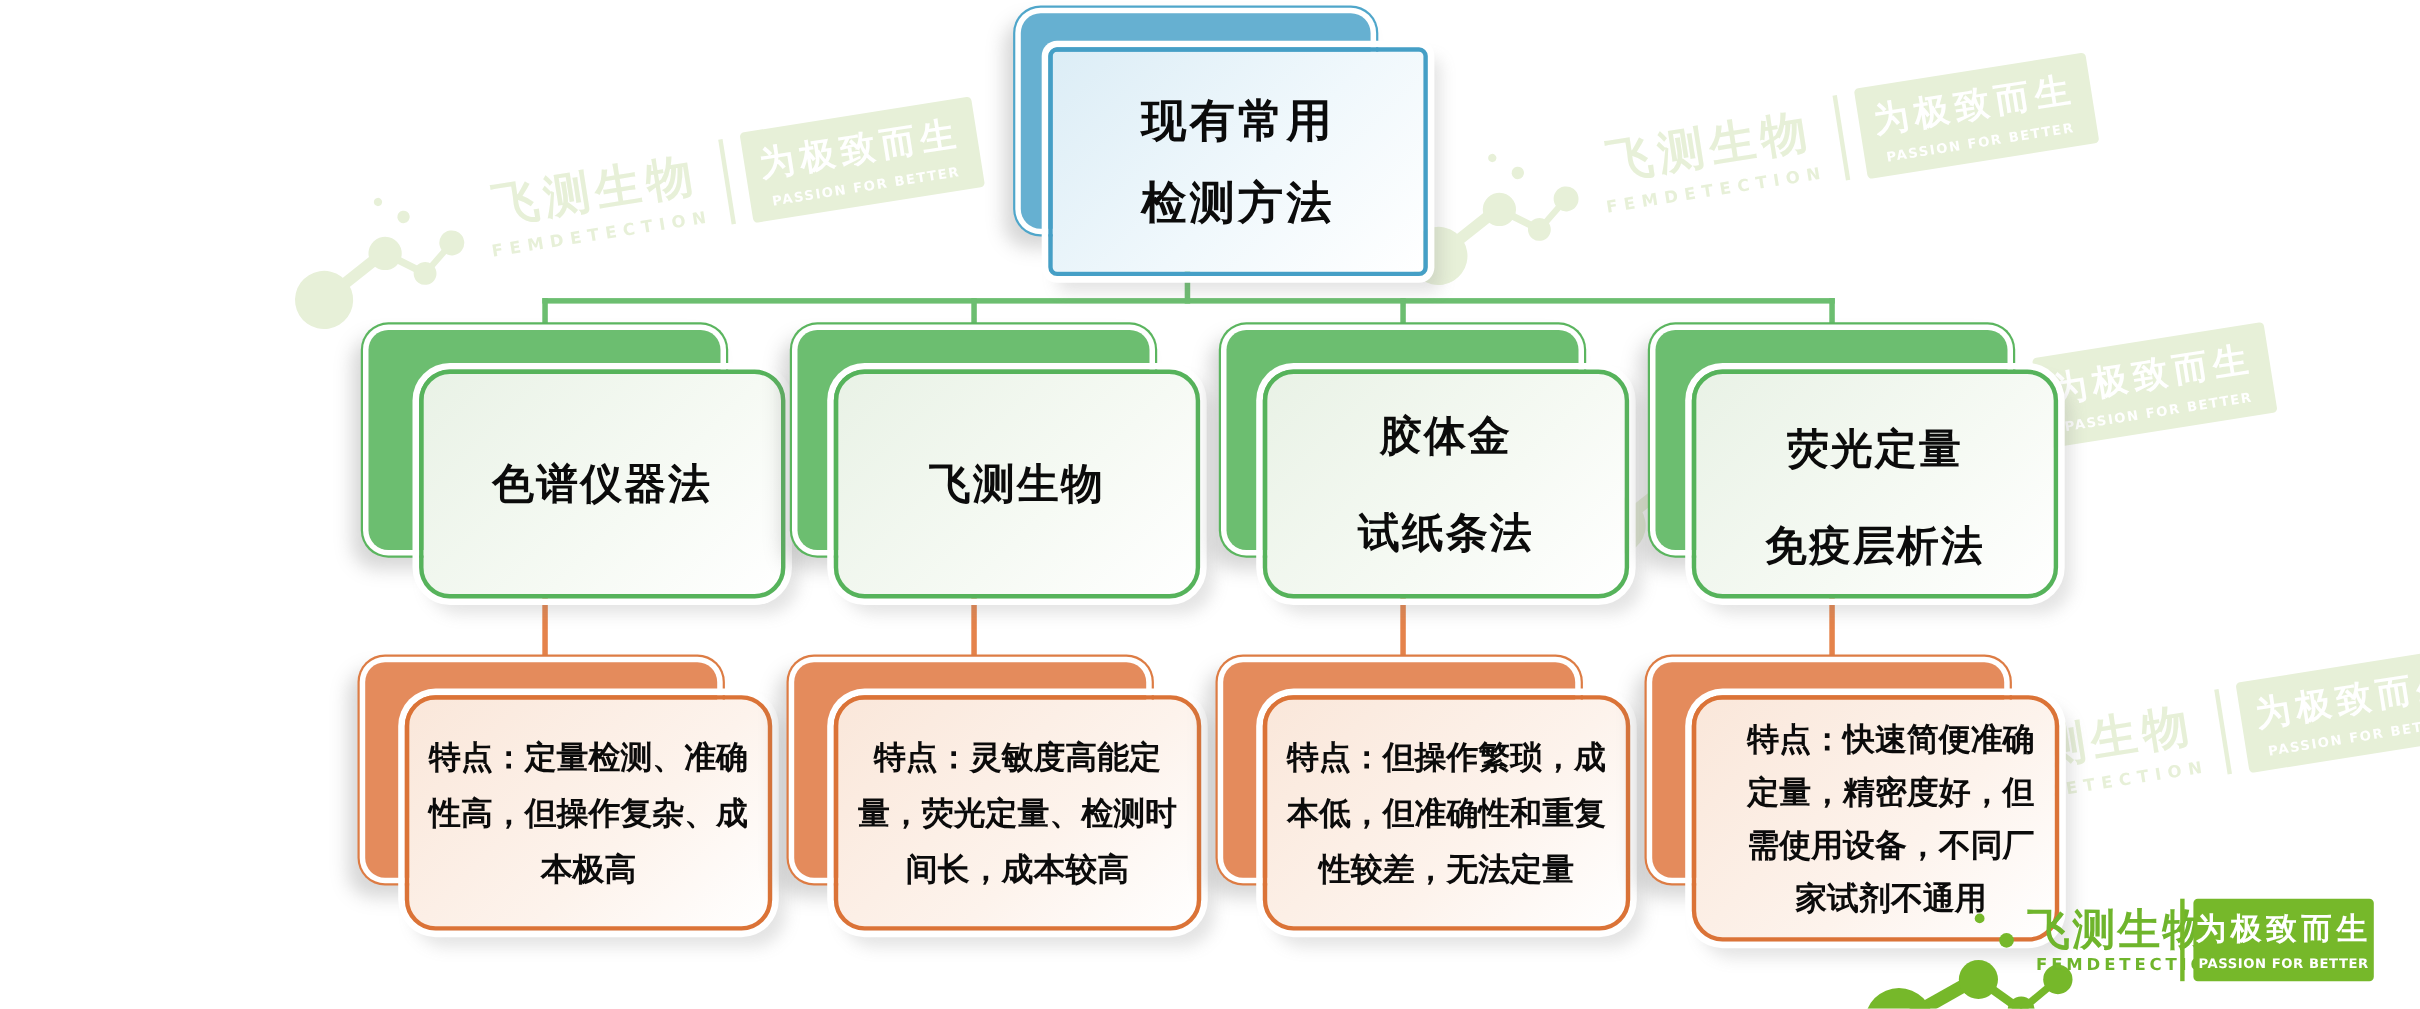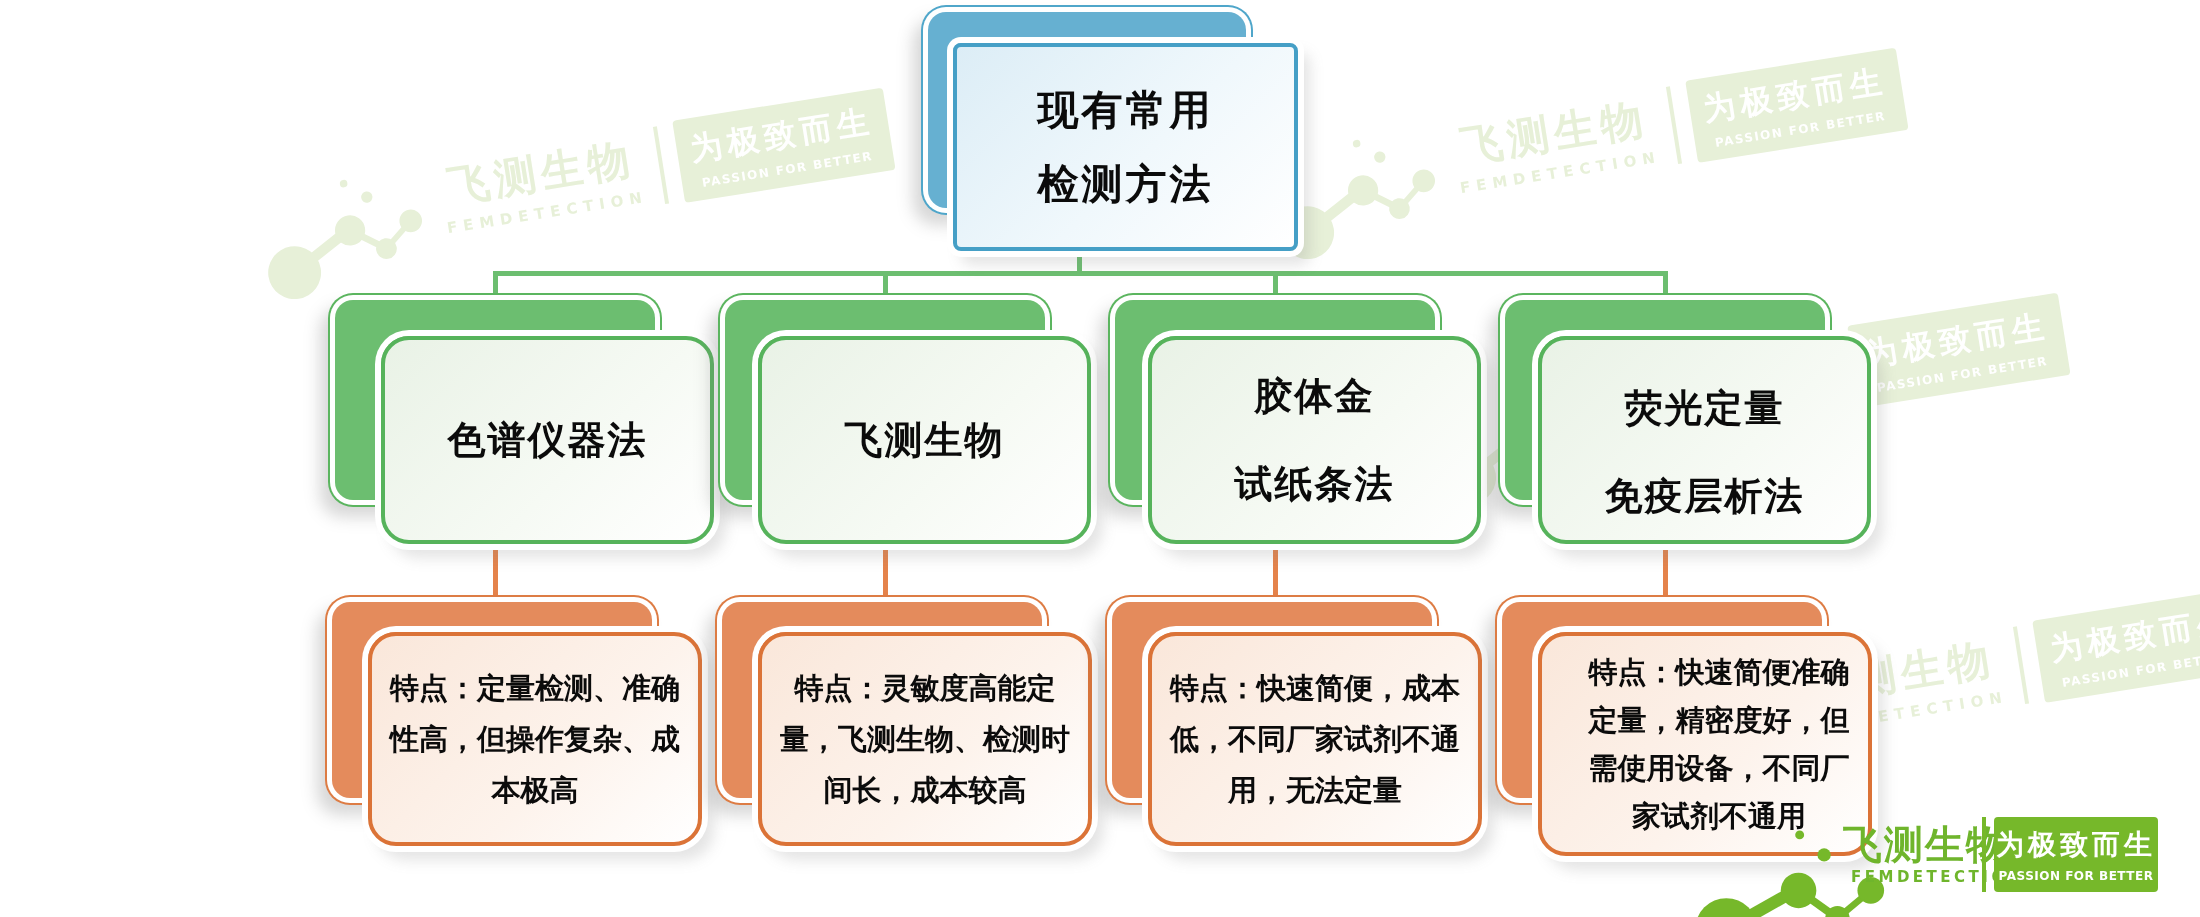--- a/index.html
+++ b/index.html
@@ -205,27 +205,27 @@
 
   <div class="node orange-node">
     <div class="back" style="left:332px; top:602px; width:320px; height:196px;"></div>
     <div class="front" style="left:368px; top:632px; width:326px; height:206px;justify-content:flex-end;">
       <div class="feature-text">特点：定量检测、准确性高，但操作复杂、成本极高</div>
     </div>
   </div>
   <div class="node orange-node">
     <div class="back" style="left:722px; top:602px; width:320px; height:196px;"></div>
     <div class="front" style="left:758px; top:632px; width:326px; height:206px;">
-      <div class="feature-text">特点：灵敏度高能定量，飞测生物、检测时间长，成本较高</div>
+      <div class="feature-text">特点：灵敏度高能定量，荧光定量、检测时间长，成本较高</div>
     </div>
   </div>
   <div class="node orange-node">
     <div class="back" style="left:1112px; top:602px; width:320px; height:196px;"></div>
     <div class="front" style="left:1148px; top:632px; width:326px; height:206px;">
-      <div class="feature-text">特点：快速简便，成本低，不同厂家试剂不通用，无法定量</div>
+      <div class="feature-text">特点：但操作繁琐，成本低，但准确性和重复性较差，无法定量</div>
     </div>
   </div>
   <div class="node orange-node">
     <div class="back" style="left:1502px; top:602px; width:320px; height:196px;"></div>
     <div class="front" style="left:1538px; top:632px; width:326px; height:216px;">
       <div class="feature-text tight">特点：快速简便准确定量，精密度好，但需使用设备，不同厂家试剂不通用</div>
     </div>
   </div>
 
   <div class="logo">

